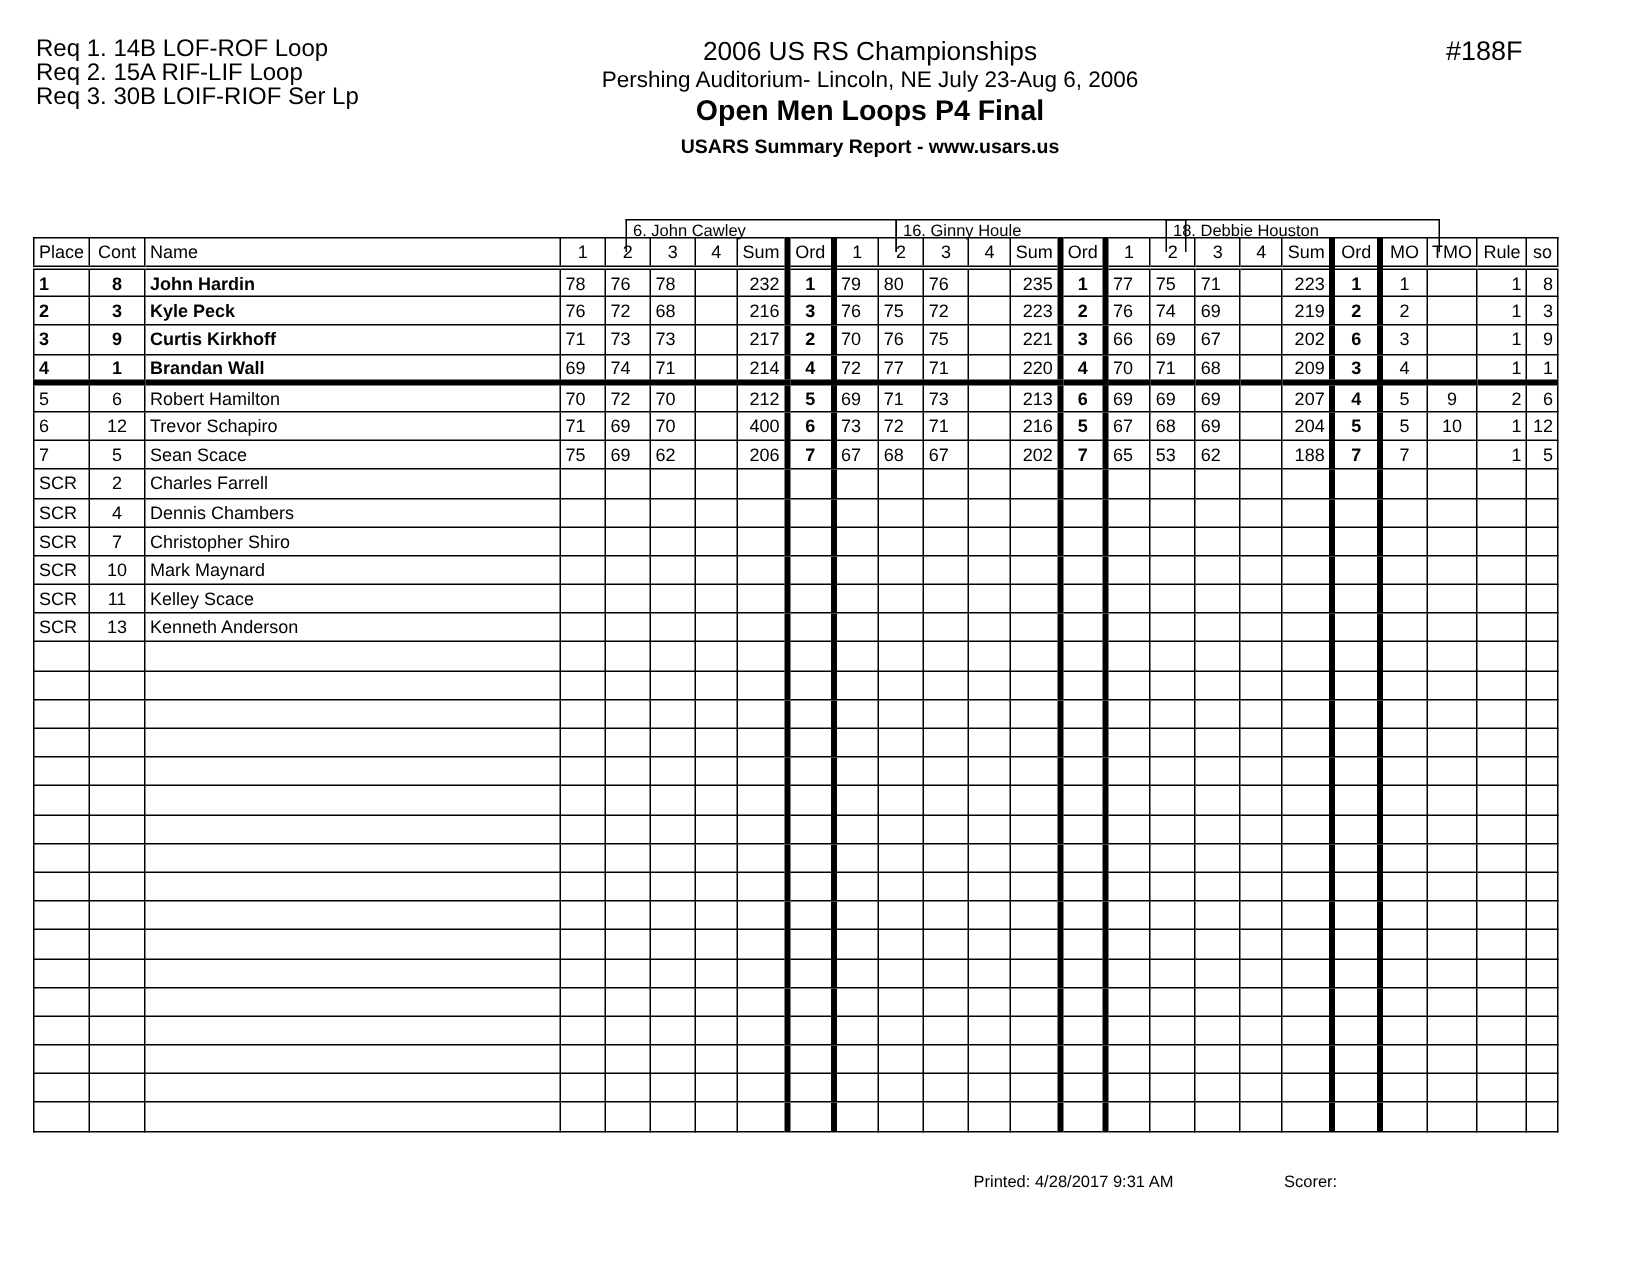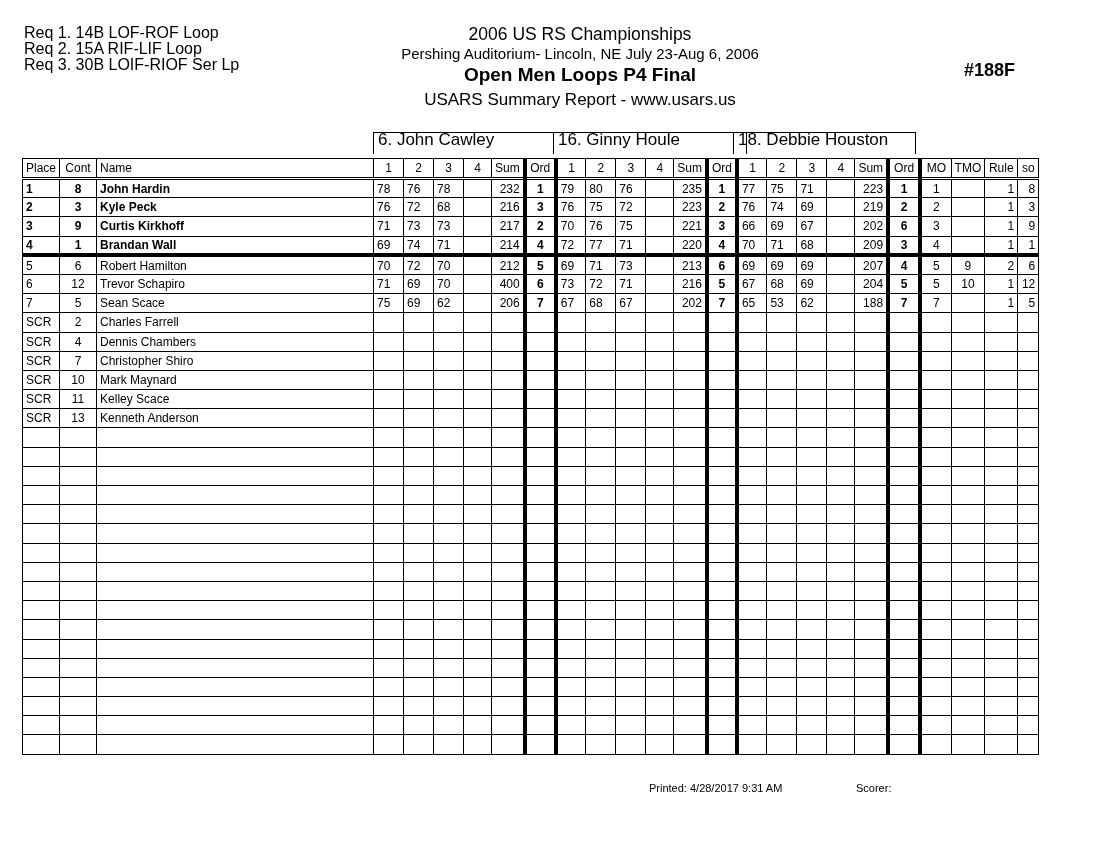--- a/index.html
+++ b/index.html
@@ -3,25 +3,25 @@
 <meta charset="utf-8">
 <style>
   html, body { margin:0; padding:0; background:#ffffff; }
   body { width:1100px; height:850px; position:relative; overflow:hidden;
          font-family:"Liberation Sans", sans-serif; color:#000; }
   .req { position:absolute; left:24px; font-size:16px; line-height:15px; }
   .hdr { position:absolute; left:300px; width:560px; text-align:center; }
   .t1 { top:24px; font-size:17.5px; font-weight:normal; }
   .t2 { top:45px; font-size:15px; }
   .t3 { top:64px; font-size:19px; font-weight:bold; }
-  .t4 { top:90px; font-size:17px; }
-  .code { position:absolute; left:964px; top:24px; font-size:18px; font-weight:bold;margin-top:36px; }
+  .t4 { top:90px; font-size:13px;font-weight:bold; }
+  .code { position:absolute; left:964px; top:24px; font-size:18px; font-weight:normal; }
 
-  .judge { position:absolute; top:132px; height:22px; border:1px solid #000; border-bottom:none;
-           font-size:17px; line-height:14px; padding-left:4px; box-sizing:border-box; }
+  .judge { position:absolute; top:146px; height:22px; border:1px solid #000; border-bottom:none;
+           font-size:11px; line-height:14px; padding-left:4px; box-sizing:border-box;margin-left:44px; }
 
   table.grid { position:absolute; left:22px; top:158px; border-collapse:collapse; table-layout:fixed; }
   table.grid td { border:1px solid #000; height:19.2px; padding:0 3px; font-size:12px;
                   line-height:16px; white-space:nowrap; overflow:hidden; box-sizing:border-box; }
   table.grid tr.head td { height:20px; font-size:12px; text-align:center; border-bottom:3px double #000; }
   table.grid tr.head td.name-h { text-align:left; }
   td.c { text-align:center; }
   td.r { text-align:right; }
   td.l { text-align:left; }
   td.ordc { border-left:4px solid #000 !important; border-right:4px solid #000 !important; font-weight:bold; text-align:center; }

